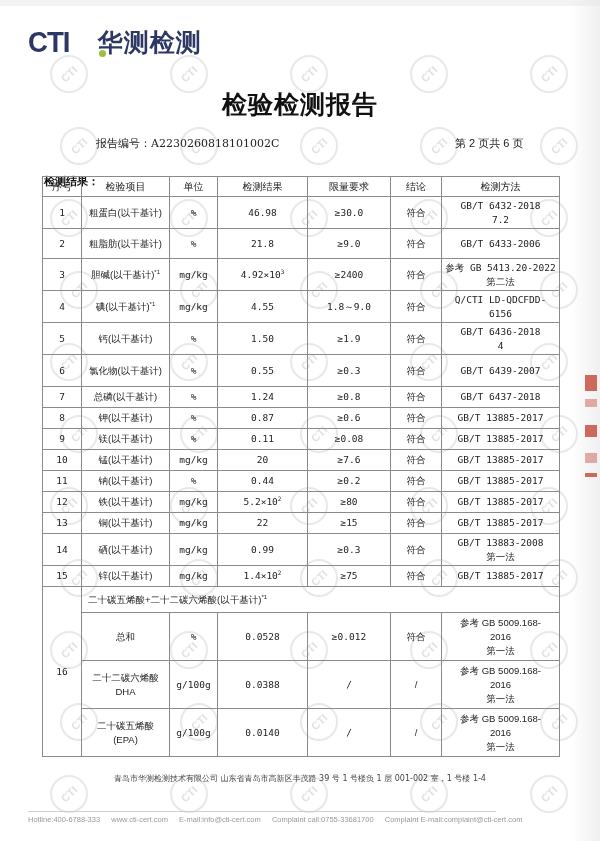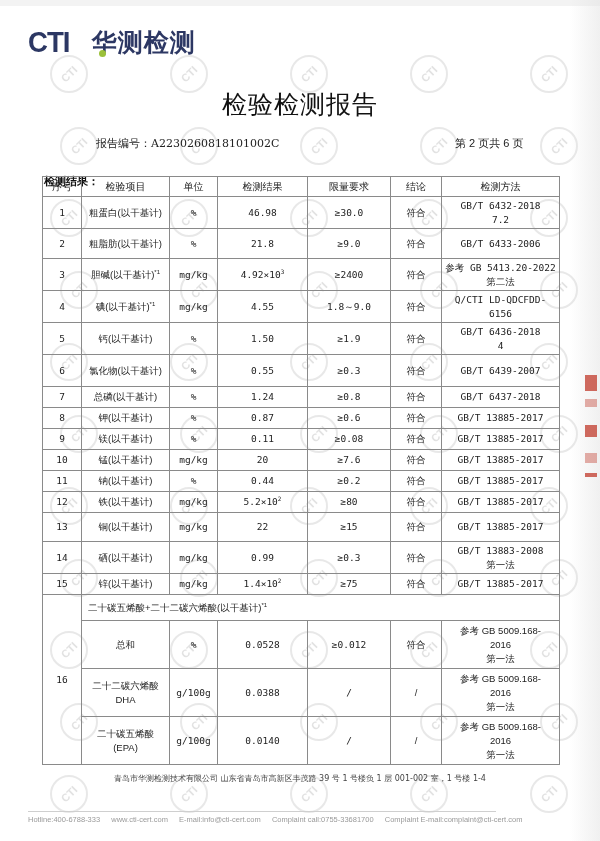--- a/index.html
+++ b/index.html
@@ -3,27 +3,27 @@
 <meta charset="utf-8">
 <style>
   html, body { margin:0; padding:0; }
   body { width:600px; height:841px; background:#ffffff; position:relative; overflow:hidden;
          font-family:"DejaVu Serif", serif; color:#222; }
   .topbar { position:absolute; left:0; top:0; width:600px; height:6px; background:#f3f3f3; }
   .logo { position:absolute; left:28px; top:28px; display:flex; align-items:center; }
   .logo-cti { font-family:"Liberation Sans", sans-serif; font-weight:bold; font-size:29px; color:#2c3763;
               letter-spacing:-1px; position:relative; line-height:1; transform:scaleX(0.95); transform-origin:left; }
   .logo-dot { position:absolute; left:71px; top:22px; width:7px; height:7px; border-radius:50%; background:#9cc13b; }
-  .logo-cn { font-family:"DejaVu Sans", sans-serif; font-weight:bold; font-size:25px; color:#2c3763; margin-left:20px; letter-spacing:1px; line-height:1; }
+  .logo-cn { font-family:"DejaVu Sans", sans-serif; font-weight:bold; font-size:25px; color:#2c3763; margin-left:26px; letter-spacing:1px; line-height:1; }
   .watermarks { position:absolute; left:0; top:0; width:600px; height:841px; pointer-events:none; }
   .wm { position:absolute; width:34px; height:34px; border-radius:50%; border:2px solid rgba(190,190,190,0.35);
         color:rgba(190,190,190,0.45); font-family:"Liberation Sans", sans-serif; font-weight:bold; font-size:11px;
         display:flex; align-items:center; justify-content:center; transform:rotate(-45deg); }
   .title { position:absolute; left:0; top:88px; width:600px; text-align:center; font-family:"DejaVu Serif", serif;
-           font-size:25px; font-weight:normal; color:#111; letter-spacing:1px; }
+           font-size:25px; font-weight:bold; color:#111; letter-spacing:1px; }
   .meta { position:absolute; top:136px; font-size:11px; color:#222; }
   .meta.left { left:96px; }
   .meta.right { left:455px; }
   .section-label { position:absolute; left:44px; top:174px; font-size:11px; font-weight:bold; font-family:"DejaVu Sans", sans-serif; color:#111; }
   table.results { position:absolute; left:42px; top:176px; width:517px; border-collapse:collapse; table-layout:fixed;
                   font-family:"DejaVu Sans Mono", monospace; font-size:9.5px; color:#222; }
   table.results td, table.results th { border:1px solid #8a8a8a; text-align:center; vertical-align:middle; padding:1px 2px; line-height:14px; font-weight:normal; }
   table.results th { font-family:"DejaVu Sans", sans-serif; font-size:10px; height:17px; }
   .cn { font-family:Liberation Sans, sans-serif; }
   sup { font-size:6px; vertical-align:super; line-height:0; }
@@ -265,21 +265,21 @@
         <td>12</td>
         <td class="cn"><span>铁(以干基计)</span></td>
         <td>mg/kg</td>
         <td><span>5.2×10</span><sup>2</sup></td>
         <td>≥80</td>
         <td class="cn">符合</td>
         <td>
           <div>GB/T 13885-2017</div>
         </td>
       </tr>
-      <tr style="height: 29px;">
+      <tr style="height: 21px;">
         <td>13</td>
         <td class="cn"><span>铜(以干基计)</span></td>
         <td>mg/kg</td>
         <td><span>22</span></td>
         <td>≥15</td>
         <td class="cn">符合</td>
         <td>
           <div>GB/T 13885-2017</div>
         </td>
       </tr>

